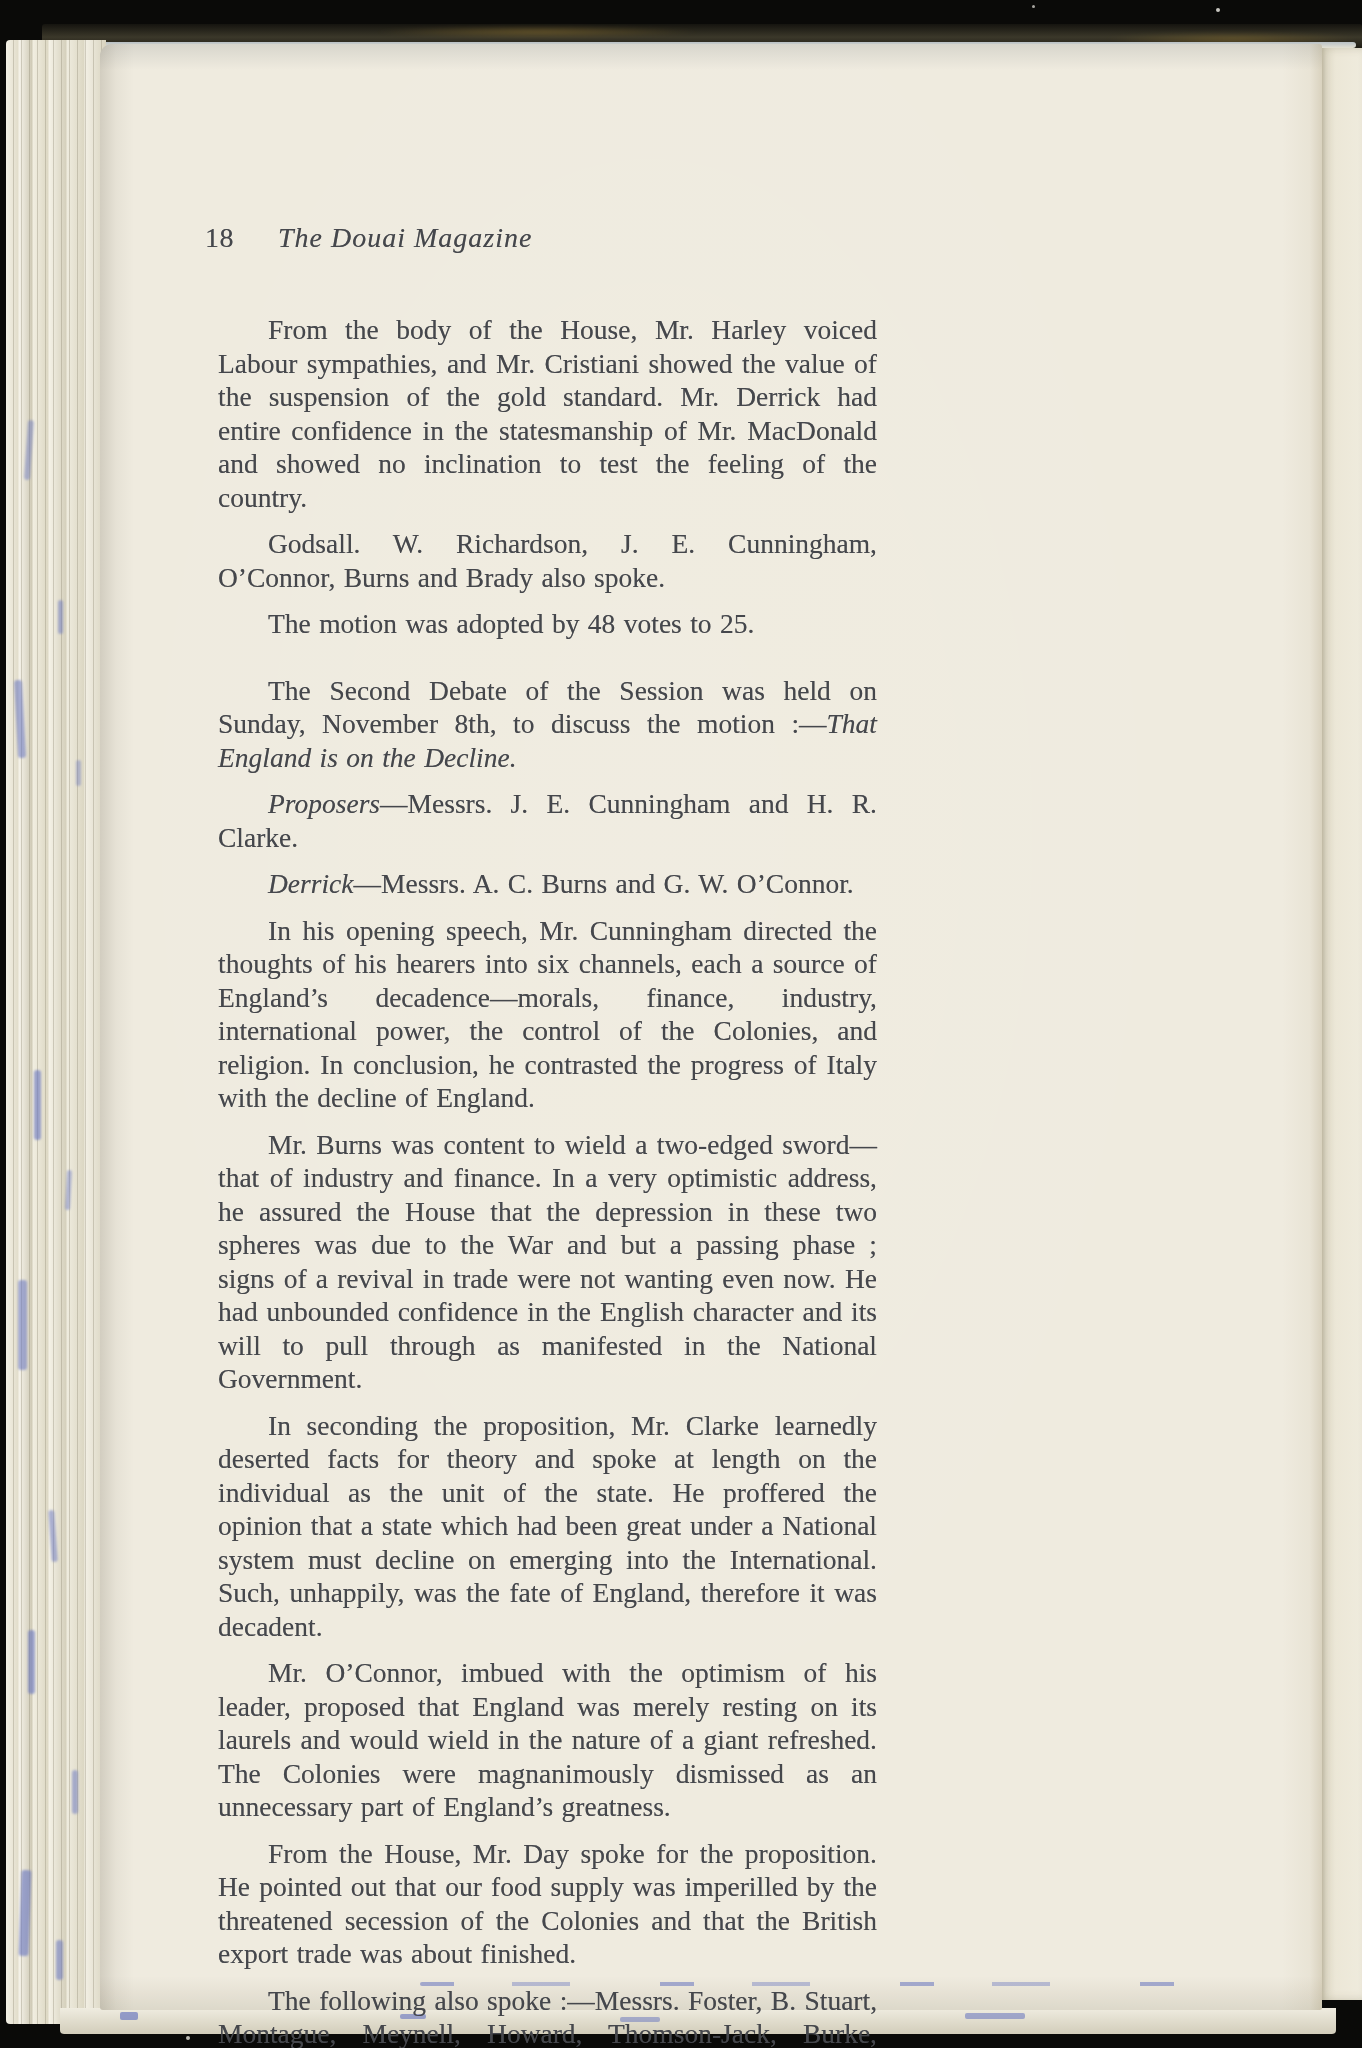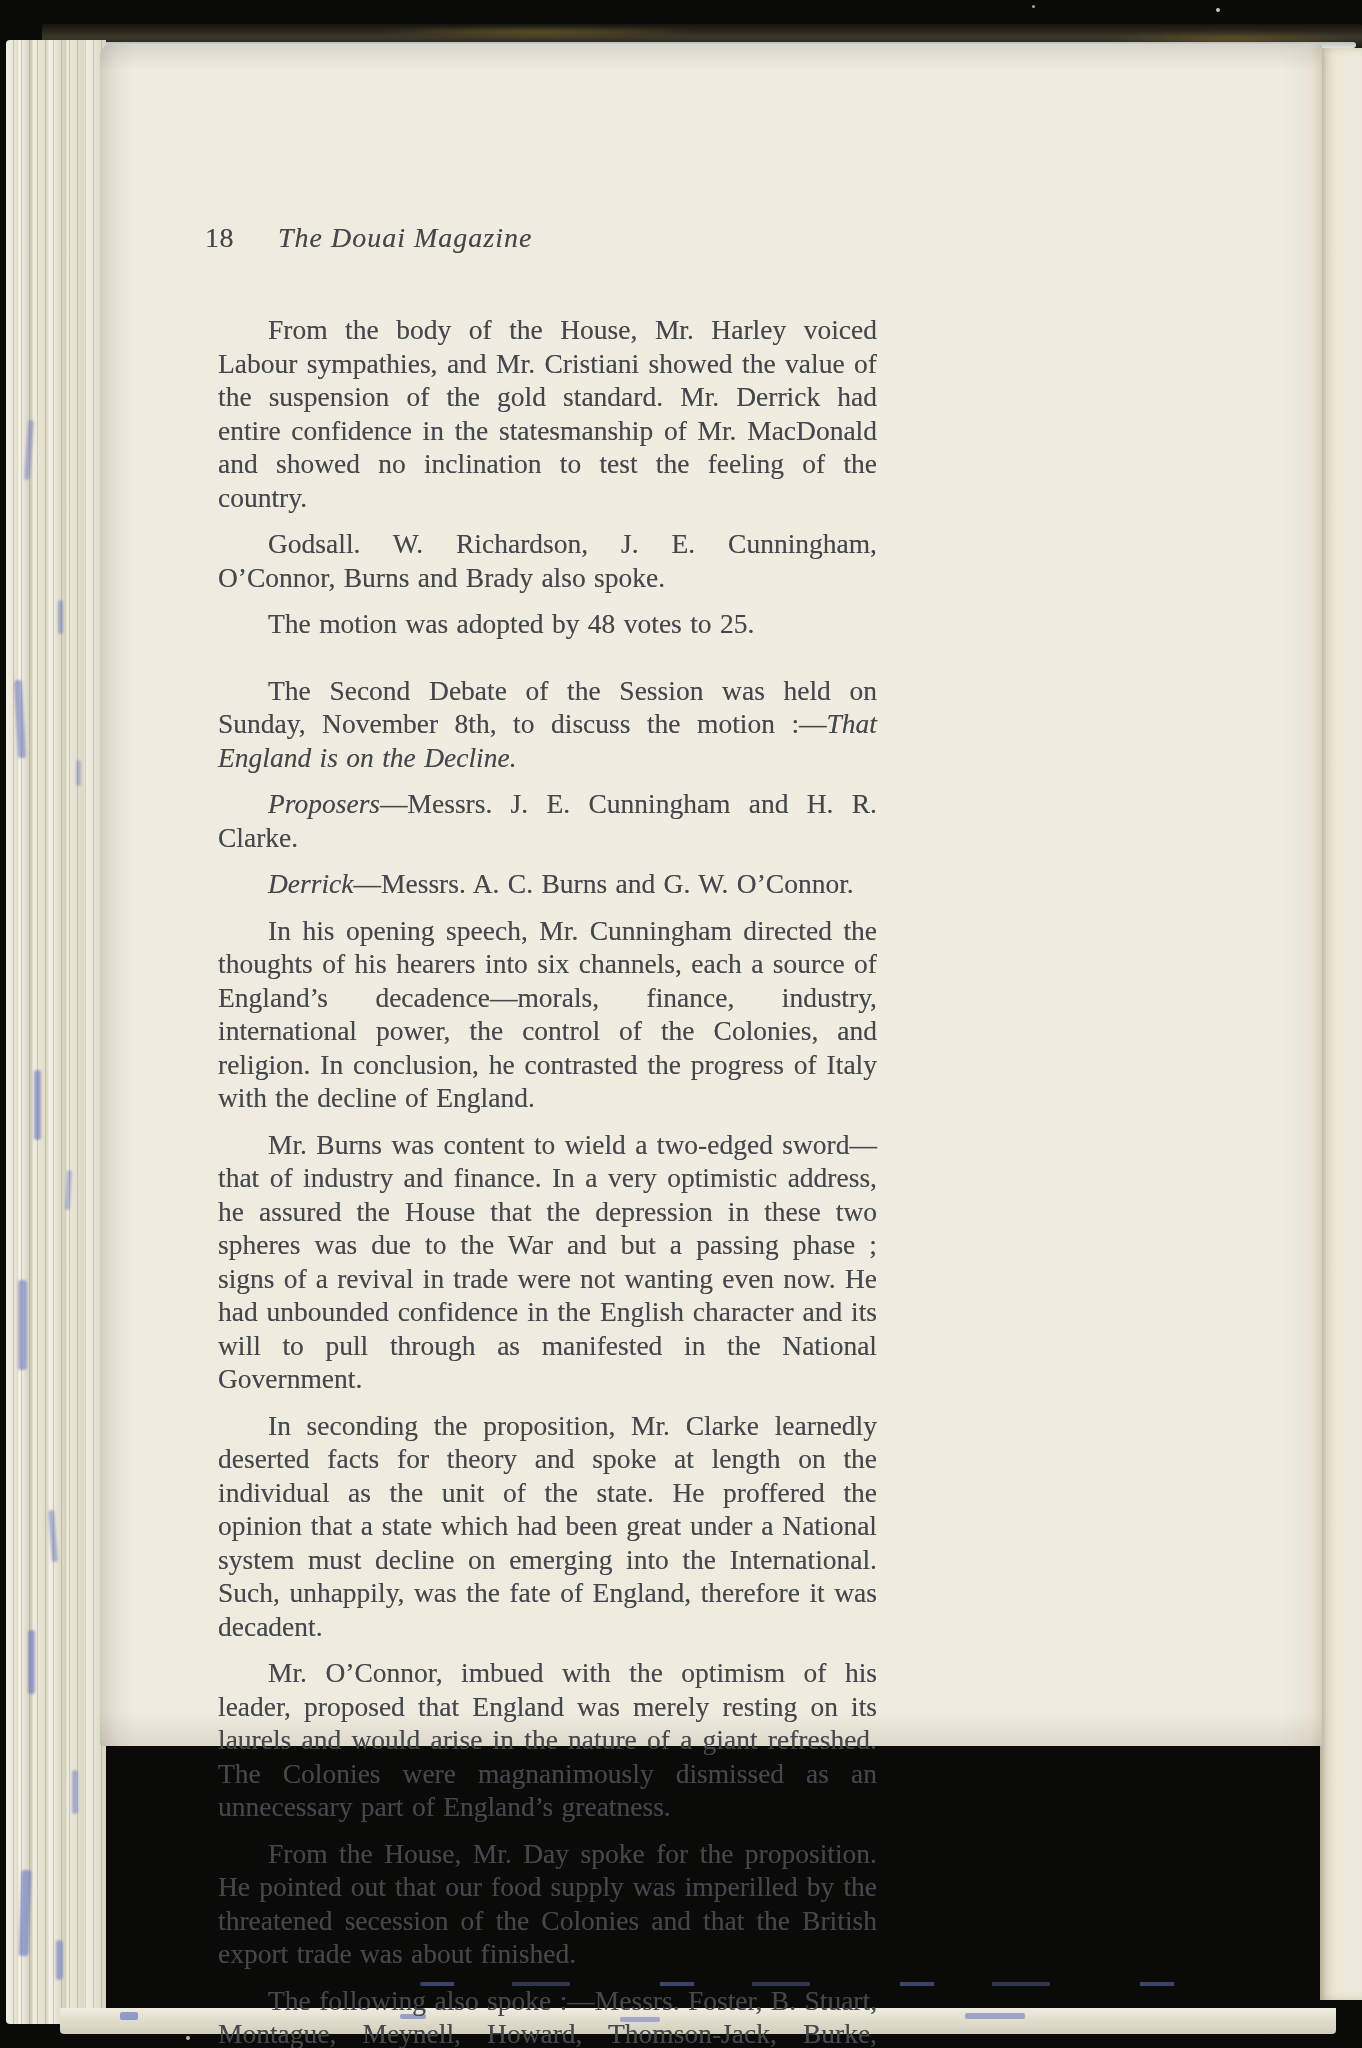--- a/index.html
+++ b/index.html
@@ -79,21 +79,21 @@
 
   
   .next-page{
     position:absolute;left:1320px;top:48px;width:42px;height:1952px;
     background:linear-gradient(90deg,#cdc7b2 0,#e4dfcd 6px,#ece7d7 16px,#efebdd 100%);
     box-shadow:inset 5px 0 9px rgba(90,80,50,.22);
   }
 
   
   .page{
-    position:absolute;left:100px;top:44px;width:1222px;height:1702px;
+    position:absolute;left:100px;top:44px;width:1222px;height:1966px;
     background:
       linear-gradient(90deg,rgba(60,50,30,.16) 0,rgba(60,50,30,.05) 16px,rgba(60,50,30,0) 34px),
       linear-gradient(270deg,rgba(130,110,60,.20) 0,rgba(130,110,60,.06) 12px,rgba(130,110,60,0) 40px),
       linear-gradient(180deg,rgba(120,126,128,.20) 0,rgba(120,126,128,0) 26px),
       linear-gradient(0deg,rgba(90,80,50,.12) 0,rgba(90,80,50,0) 34px),
       radial-gradient(ellipse at 45% 40%,rgba(255,255,255,.06),rgba(0,0,0,0) 70%),
       var(--page);
     border-radius:12px 3px 2px 3px;
   }
   
@@ -186,21 +186,21 @@
       <p class="ind sect"><span>The Second Debate of the Session was held on Sunday, November 8th, to discuss the motion :—</span><em>That England is on the Decline.</em></p>
 
       <p class="ind role"><em>Proposers</em><span>—Messrs. J. E. Cunningham and H. R. Clarke.</span></p>
 
       <p class="ind role2"><em>Derrick</em><span>—Messrs. A. C. Burns and G. W. O’Connor.</span></p>
 
 
       <p class="ind g6">In his opening speech, Mr. Cunningham directed the thoughts of his hearers into six channels, each a source of England’s decadence—morals, finance, industry, international power, the control of the Colonies, and religion.  In conclusion, he contrasted the progress of Italy with the decline of England.</p>
       <p class="ind">Mr. Burns was content to wield a two-edged sword—that of industry and finance.  In a very optimistic address, he assured the House that the depression in these two spheres was due to the War and but a passing phase ;  signs of a revival in trade were not wanting even now.  He had unbounded confidence in the English character and its will to pull through as manifested in the National Government.</p>
       <p class="ind">In seconding the proposition, Mr. Clarke learnedly deserted facts for theory and spoke at length on the individual as the unit of the state.  He proffered the opinion that a state which had been great under a National system must decline on emerging into the International.  Such, unhappily, was the fate of England, therefore it was decadent.</p>
-      <p class="ind">Mr. O’Connor, imbued with the optimism of his leader, proposed that England was merely resting on its laurels and would arise in the nature of a giant refreshed.  The Colonies were magnanimously dismissed as an unnecessary part of England’s greatness.</p>
+      <p class="ind">Mr. O’Connor, imbued with the optimism of his leader, proposed that England was merely resting on its laurels and would wield in the nature of a giant refreshed.  The Colonies were magnanimously dismissed as an unnecessary part of England’s greatness.</p>
       <p class="ind">From the House, Mr. Day spoke for the proposition.  He pointed out that our food supply was imperilled by the threatened secession of the Colonies and that the British export trade was about finished.</p>
       <p class="ind">The following also spoke :—Messrs.  Foster, B. Stuart, Montague, Meynell, Howard, Thomson-Jack, Burke, Pilley and J. G. Cunningham.</p>
       <p class="ind">The voting resulted in the rejection of the motion by 50 votes to 14.</p>
     </div>
   </div>
 
   <span class="dust d1"></span>
   <span class="dust d2"></span>
   <span class="dust d3"></span>
 </div>

